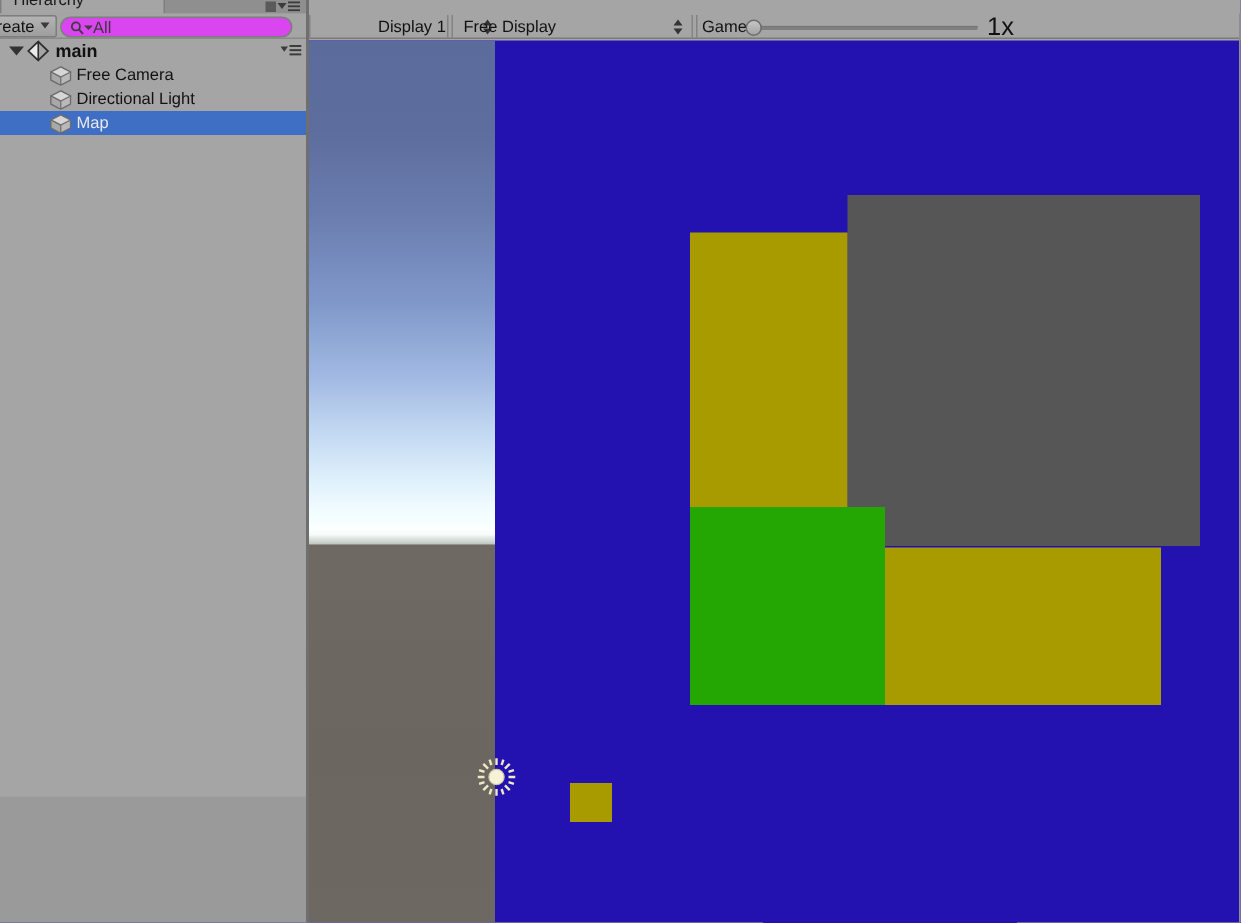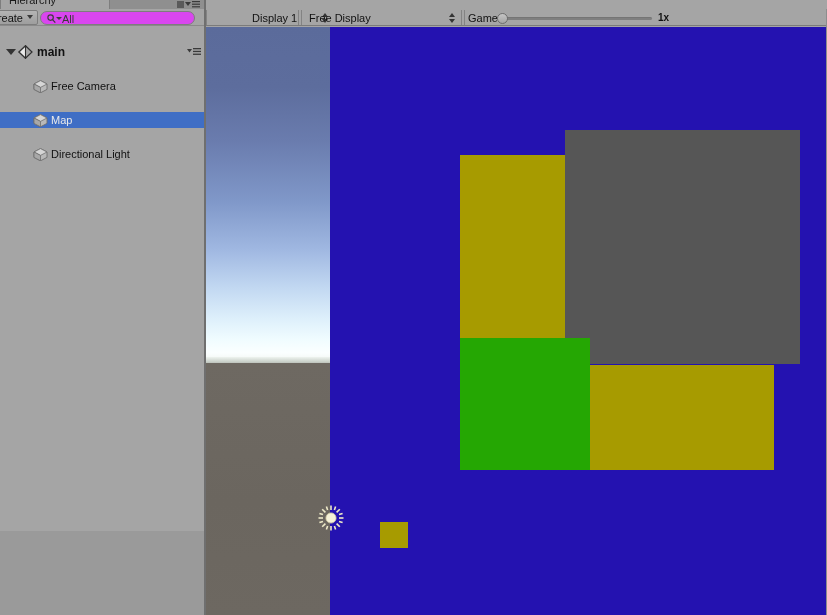--- a/index.html
+++ b/index.html
@@ -83,21 +83,20 @@
   #search-text {
     position:absolute; left:21px; top:1px;
     font-size:11px; line-height:12px; color:#3a3a3a;
   }
 
   
   #hierarchy-tree { position:absolute; left:0; top:26px; width:204px; bottom:0; }
   .tree-row {
     position:relative; height:16px; line-height:16px;
     white-space:nowrap;
-    margin-top:18px;
   }
   .tree-row.selected { background:#3f6ec5; }
   .tree-row.selected .tree-label { color:#e9e9e9; }
   .tree-label { font-size:11px; color:#111; }
   .row-main .tree-label { font-weight:bold; font-size:12px; }
 
   .disclosure {
     position:absolute; left:6px; top:5px;
     width:0;height:0;
     border-left:5px solid transparent; border-right:5px solid transparent;
@@ -173,21 +172,21 @@
   #scale-slider-track {
     position:absolute; left:294px; top:8px; width:152px; height:3px;
     background:#7f7f7f; border-radius:2px;
     border-top:1px solid #757575;
   }
   #scale-slider-knob {
     position:absolute; left:291px; top:4px; width:11px; height:11px;
     background:linear-gradient(#c5c5c5,#a4a4a4);
     border:1px solid #6d6d6d; border-radius:50%;
   }
-  #scale-value { position:absolute; left:452px; top:2px; font-size:10px; line-height:14px; color:#111;font-weight:bold; }
+  #scale-value { position:absolute; left:452px; top:2px; font-size:17px; line-height:14px; color:#111; }
 
   
   #game-surface {
     position:absolute; left:0; top:27px; right:0; bottom:0;
     overflow:hidden;
     background:#2412b0;
   }
   #sky {
     position:absolute; left:0; top:0; width:124px; height:336px;
     background:linear-gradient(to bottom,
@@ -292,40 +291,40 @@
         <span class="cube-icon">
           <svg width="15" height="13" viewBox="0 0 15 13">
             <polygon points="7.5,0.6 14,4 14,9.4 7.5,12.8 1,9.4 1,4" fill="#b9b9b9" stroke="#6d6d6d" stroke-width="0.9"></polygon>
             <polygon points="7.5,0.6 14,4 7.5,7.4 1,4" fill="#d6d6d6" stroke="#6d6d6d" stroke-width="0.8"></polygon>
             <polygon points="1,4 7.5,7.4 7.5,12.8 1,9.4" fill="#a8a8a8" stroke="#6d6d6d" stroke-width="0.8"></polygon>
           </svg>
         </span>
         <span class="tree-label">Free Camera</span>
       </div>
 
+      <div class="tree-row row-child">
+        <span class="cube-icon">
+          <svg width="15" height="13" viewBox="0 0 15 13">
+            <polygon points="7.5,0.6 14,4 14,9.4 7.5,12.8 1,9.4 1,4" fill="#b9b9b9" stroke="#6d6d6d" stroke-width="0.9"></polygon>
+            <polygon points="7.5,0.6 14,4 7.5,7.4 1,4" fill="#d6d6d6" stroke="#6d6d6d" stroke-width="0.8"></polygon>
+            <polygon points="1,4 7.5,7.4 7.5,12.8 1,9.4" fill="#a8a8a8" stroke="#6d6d6d" stroke-width="0.8"></polygon>
+          </svg>
+        </span>
+        <span class="tree-label">Directional Light</span>
+      </div>
+
       <div class="tree-row row-child selected">
         <span class="cube-icon">
           <svg width="15" height="13" viewBox="0 0 15 13">
             <polygon points="7.5,0.6 14,4 14,9.4 7.5,12.8 1,9.4 1,4" fill="#b9b9b9" stroke="#6d6d6d" stroke-width="0.9"></polygon>
             <polygon points="7.5,0.6 14,4 7.5,7.4 1,4" fill="#d6d6d6" stroke="#6d6d6d" stroke-width="0.8"></polygon>
             <polygon points="1,4 7.5,7.4 7.5,12.8 1,9.4" fill="#a8a8a8" stroke="#6d6d6d" stroke-width="0.8"></polygon>
           </svg>
         </span>
         <span class="tree-label">Map</span>
-      </div>
-
-      <div class="tree-row row-child">
-        <span class="cube-icon">
-          <svg width="15" height="13" viewBox="0 0 15 13">
-            <polygon points="7.5,0.6 14,4 14,9.4 7.5,12.8 1,9.4 1,4" fill="#b9b9b9" stroke="#6d6d6d" stroke-width="0.9"></polygon>
-            <polygon points="7.5,0.6 14,4 7.5,7.4 1,4" fill="#d6d6d6" stroke="#6d6d6d" stroke-width="0.8"></polygon>
-            <polygon points="1,4 7.5,7.4 7.5,12.8 1,9.4" fill="#a8a8a8" stroke="#6d6d6d" stroke-width="0.8"></polygon>
-          </svg>
-        </span>
-        <span class="tree-label">Directional Light</span>
       </div>
 
     </div>
   </div>
 
   <div id="splitter"></div>
 
   <div id="game-panel">
 
 

